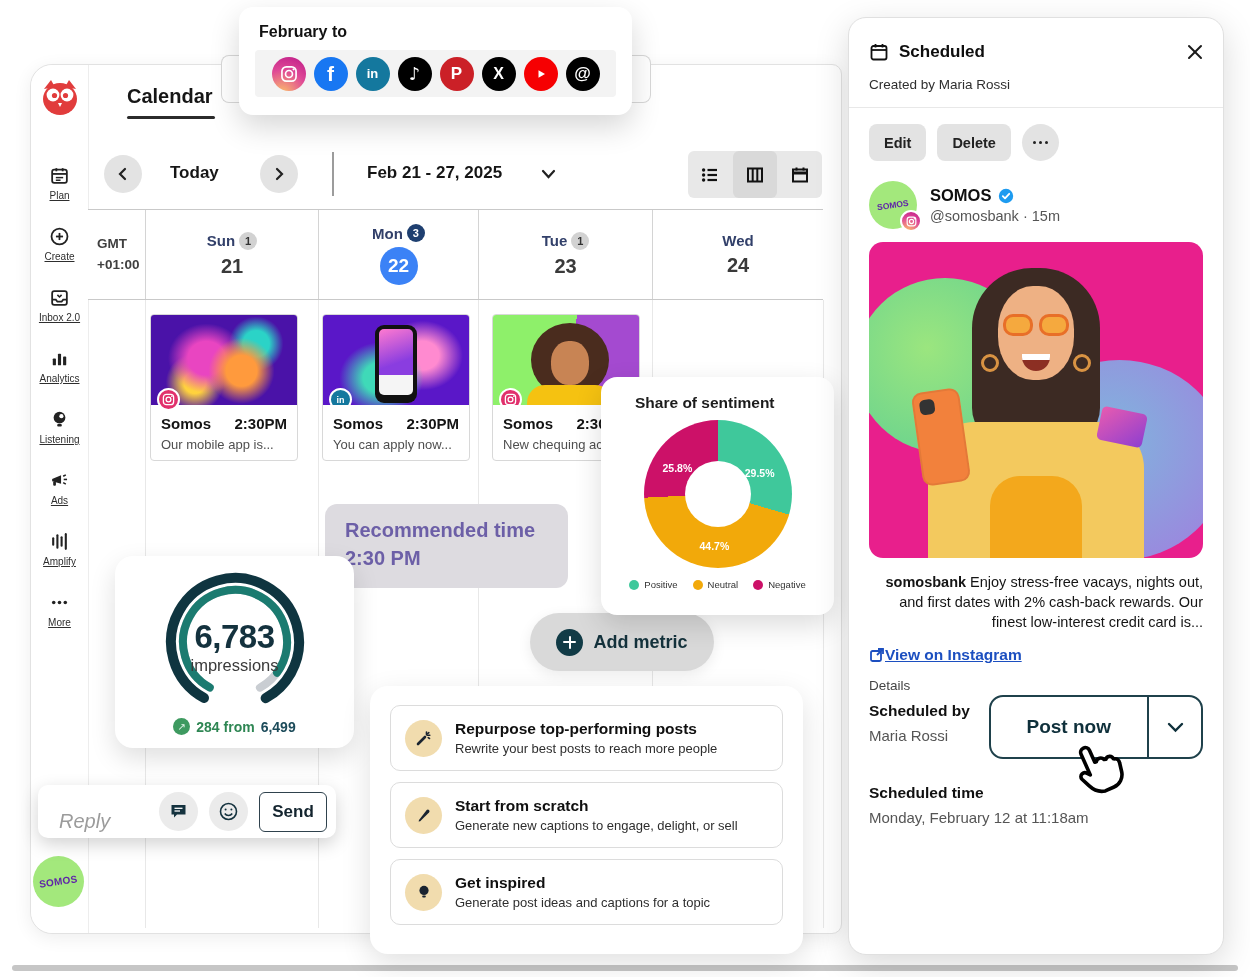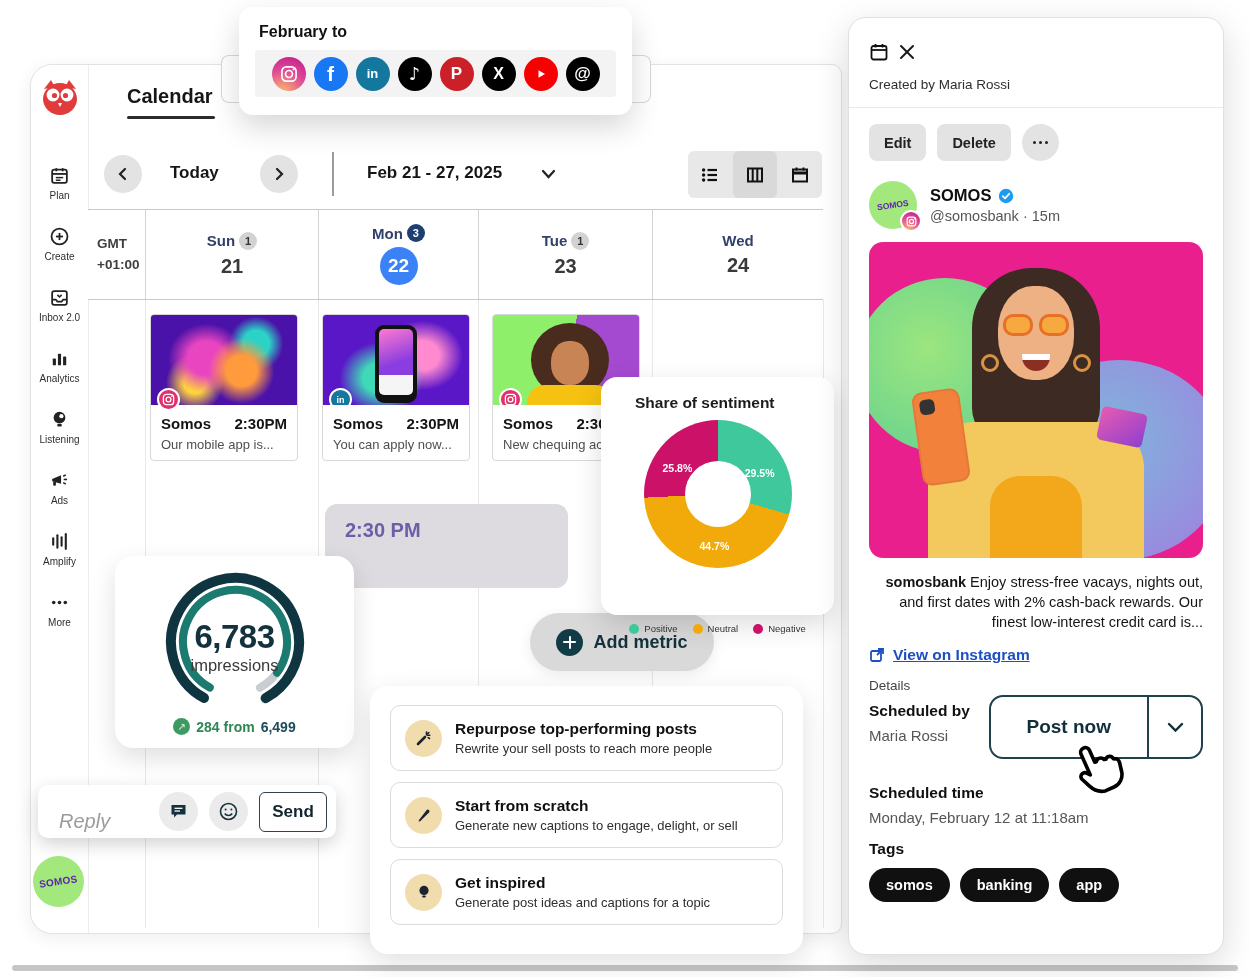--- a/index.html
+++ b/index.html
@@ -11,21 +11,21 @@
   .window { position:absolute; left:30px; top:64px; width:812px; height:870px;
     background:#fff; border:1px solid #e2e2e2; border-radius:22px 10px 10px 22px;
     box-shadow:0 4px 18px rgba(0,0,0,.07); }
 
   
   .sidebar { position:absolute; left:0; top:0; bottom:0; width:58px; border-right:1px solid #ededed; border-radius:22px 0 0 22px; background:#fff; }
   .logo { position:absolute; left:7px; top:12px; width:44px; height:42px; }
   .nav { position:absolute; top:94px; left:0; right:0; }
   .nav-item { height:61px; display:flex; flex-direction:column; align-items:center; justify-content:flex-start; gap:4px; padding-top:6px; cursor:pointer; }
   .nav-item svg { width:21px; height:21px; }
-  .nav-label { font-size:10px; color:#2e2e2e; }
+  .nav-label { font-size:10px; color:#2e2e2e;text-decoration:underline; }
 
   
   .cal-tab { position:absolute; left:127px; top:85px; font-size:20px; font-weight:800; color:#161616; }
   .cal-underline { position:absolute; left:127px; top:116px; width:88px; height:3px; background:#2b2b2b; border-radius:2px; }
 
   .circle-btn { position:absolute; width:38px; height:38px; border-radius:50%; background:#e3e3e3; display:flex; align-items:center; justify-content:center; cursor:pointer; }
   .today { position:absolute; left:170px; top:163px; font-size:17px; font-weight:800; color:#161616; }
   .v-div { position:absolute; left:332px; top:152px; width:2px; height:44px; background:#9c9c9c; }
   .date-range { position:absolute; left:367px; top:163px; font-size:17px; font-weight:800; color:#161616; }
   .date-chevron { position:absolute; left:541px; top:169px; }
@@ -74,21 +74,21 @@
   .sentiment { position:absolute; left:601px; top:377px; width:233px; height:238px; background:#fff; border-radius:16px;
     box-shadow:0 10px 28px rgba(0,0,0,.14); z-index:30; }
   .sent-title { padding:17px 0 0 34px; font-size:15.5px; font-weight:800; color:#1c1c1c; }
   .donut { position:relative; width:148px; height:148px; border-radius:50%; margin:8px auto 0; }
   .donut::after { content:""; position:absolute; left:50%; top:50%; width:66px; height:66px; margin:-33px 0 0 -33px; border-radius:50%; background:#fff; }
   .slice-label { position:absolute; color:#fff; font-size:10.5px; font-weight:800; z-index:2; }
   .sl-pos { right:17px; top:47px; }
   .sl-neu { left:56px; bottom:16px; }
   .sl-neg { left:19px; top:42px; }
   .legend { display:flex; justify-content:center; gap:15px; margin-top:11px; }
-  .leg-item { display:flex; align-items:center; gap:5px; font-size:9.5px; color:#333;margin-top:44px; }
+  .leg-item { display:flex; align-items:center; gap:5px; font-size:9.5px; color:#333; }
   .leg-dot { width:10px; height:10px; border-radius:50%; }
 
   
   .recommended { position:absolute; left:325px; top:504px; width:243px; height:84px; background:#dddbe0; border-radius:12px;
     padding:12px 20px; color:#6c5fa7; font-size:20px; font-weight:800; line-height:1.42; z-index:20; }
 
   
   .impressions { position:absolute; left:115px; top:556px; width:239px; height:192px; background:#fff; border-radius:18px;
     box-shadow:0 10px 26px rgba(0,0,0,.13); z-index:24; }
   .gauge-wrap { position:relative; width:100%; height:100%; }
@@ -167,21 +167,21 @@
   .hero-mouth::before { content:""; display:block; width:100%; height:6px; background:#fff; }
   .hero-jacket { position:absolute; left:50%; bottom:0; transform:translateX(-50%); width:216px; height:136px; border-radius:46px 46px 0 0; background:#f3c95e; }
   .hero-shirt { position:absolute; left:50%; bottom:0; transform:translateX(-50%); width:92px; height:82px; border-radius:30px 30px 0 0; background:#f3a81c; }
   .hero-phone { position:absolute; left:48px; top:148px; width:48px; height:94px; border-radius:10px; background:#f2813c; transform:rotate(-8deg); box-shadow:inset 0 0 0 2px rgba(0,0,0,.06); }
   .hero-phone::before { content:""; position:absolute; left:7px; top:8px; width:15px; height:15px; border-radius:5px; background:#333; }
   .hero-card { position:absolute; right:58px; top:168px; width:46px; height:34px; border-radius:5px; transform:rotate(12deg);
     background:linear-gradient(135deg,#e85bb0,#8e3fd0); }
 
   .caption { margin-top:14px; font-size:14.5px; line-height:1.38; color:#151515;text-align:right; }
   .caption b { font-weight:800; }
-  .ig-link { margin-top:14px; display:flex; align-items:center; gap:8px; color:#1c4fc0; font-size:15.5px; font-weight:800; cursor:pointer; }
+  .ig-link { margin-top:14px; display:flex; align-items:center; color:#1c4fc0; font-size:15.5px; font-weight:800; cursor:pointer; }
   .ig-link span { text-decoration:underline; }
   .details-lbl { margin-top:14px; font-size:13.5px; color:#444; }
   .sched-row { position:relative; margin-top:9px; height:70px; }
   .strong-lbl { font-size:15.5px; font-weight:800; color:#101010; }
   .gray-val { margin-top:7px; font-size:15px; color:#555; }
   .post-now { position:absolute; right:0; top:-7px; width:214px; height:64px; border:2.5px solid #1f414b; border-radius:14px; background:#fff; display:flex; cursor:pointer; }
   .pn-main { flex:1; display:flex; align-items:center; justify-content:center; font-size:19px; font-weight:800; color:#0f303b; }
   .pn-sep { width:2.5px; background:#1f414b; }
   .pn-chev { width:52px; display:flex; align-items:center; justify-content:center; }
   .hand-cursor { position:absolute; right:72px; top:32px; z-index:5; transform:rotate(-24deg); }
@@ -488,20 +488,21 @@
           <span>Neutral</span>
         </div>
       <div class="leg-item">
           <span class="leg-dot" style="background:#cc1168"></span>
           <span>Negative</span>
         </div>
     </div>
   </div>
 
   <div class="recommended">
+    <div>Recommended time</div>
     <div>2:30 PM</div>
   </div>
 
   <div class="impressions">
     <div class="gauge-wrap">
       <svg class="gauge-svg" width="170" height="150" viewBox="0 0 170 150">
         <circle cx="85" cy="78" r="64" fill="none" stroke="#0f3540" stroke-width="10" pathLength="100" stroke-dasharray="84 16" stroke-linecap="round" transform="rotate(119 85 78)"></circle>
         <circle cx="85" cy="78" r="52" fill="none" stroke="#c9cdd2" stroke-width="8" pathLength="100" stroke-dasharray="84 16" stroke-linecap="round" transform="rotate(119 85 78)"></circle>
         <circle cx="85" cy="78" r="52" fill="none" stroke="#1b7b70" stroke-width="8" pathLength="100" stroke-dasharray="77 23" stroke-linecap="round" transform="rotate(119 85 78)"></circle>
       </svg>
@@ -528,21 +529,21 @@
             <g stroke="#1a2430" stroke-width="1.6" stroke-linecap="round">
               <line x1="12.5" y1="3" x2="12.5" y2="5.6"></line>
               <line x1="15.8" y1="6.3" x2="13.2" y2="6.3"></line>
               <line x1="14.8" y1="3.6" x2="13.6" y2="4.8"></line>
               <line x1="15.5" y1="9.5" x2="14.2" y2="8.6"></line>
             </g>
           </svg>
       </span>
       <div>
         <div class="sug-title">Repurpose top-performing posts</div>
-        <div class="sug-sub">Rewrite your sell posts to reach more people</div>
+        <div class="sug-sub">Rewrite your best posts to reach more people</div>
       </div>
     </div>
     <div class="sug-card">
       <span class="sug-ico">
         <svg width="18" height="18" viewBox="0 0 18 18">
             <path d="M4 14 L3.6 15.6 L5.2 15.2 L14 6.4 a1.6 1.6 0 0 0 -2.3 -2.3 Z" fill="#1a2430"></path>
           </svg>
       </span>
       <div>
         <div class="sug-title">Start from scratch</div>
@@ -590,20 +591,21 @@
   <div class="panel">
     <div class="panel-head">
       <span>
         <svg width="20" height="20" viewBox="0 0 20 20" fill="none" stroke="#111" stroke-width="1.8">
             <rect x="2.5" y="4" width="15" height="13.5" rx="2"></rect>
             <line x1="2.5" y1="8" x2="17.5" y2="8"></line>
             <line x1="6.5" y1="2" x2="6.5" y2="5.5"></line>
             <line x1="13.5" y1="2" x2="13.5" y2="5.5"></line>
           </svg>
       </span>
+      <span class="panel-title">Scheduled</span>
       <span>
         <svg width="16" height="16" viewBox="0 0 16 16" stroke="#1a1a1a" stroke-width="2" stroke-linecap="round">
             <line x1="2" y1="2" x2="14" y2="14"></line>
             <line x1="14" y1="2" x2="2" y2="14"></line>
           </svg>
       </span>
     </div>
     <div class="panel-created">Created by Maria Rossi</div>
     <div class="panel-div"></div>
 
@@ -692,28 +694,20 @@
             <path d="M9.8 22c-2.4-.5-4-2.2-4.9-4.3l-1.5-3.5c-.3-.8.1-1.6.9-1.9.6-.2 1.3 0 1.7.5l1 1.2V5.2c0-1 .8-1.8 1.8-1.8s1.8.8 1.8 1.8v5l.6.1c.3-.6 1-.9 1.7-.8.7.1 1.2.6 1.4 1.2l.7.2c.4-.5 1-.7 1.6-.5.7.2 1.1.8 1.1 1.5l.4.2c.9.3 1.4 1.2 1.2 2.1l-.7 3.6c-.5 2.4-2.6 4.2-5.1 4.2H9.8z" fill="#fff" stroke="#000" stroke-width="1.4" stroke-linejoin="round"></path>
           </svg>
       </div>
     </div>
 
     <div class="time-block">
       <div class="strong-lbl">Scheduled time</div>
       <div class="gray-val">Monday, February 12 at 11:18am</div>
     </div>
 
-    <div class="tags-block">
-      <div class="strong-lbl">Tags</div>
-      <div class="tags-row">
-        <span class="tag-pill">somos</span>
-        <span class="tag-pill">banking</span>
-        <span class="tag-pill">app</span>
-      </div>
-    </div>
   </div>
 
   <div class="stack-card stack-l"></div>
   <div class="stack-card stack-r"></div>
   <div class="publish">
     <div class="pub-title">February to</div>
     <div class="pub-strip">
       <span class="net-circle" style="background:radial-gradient(circle at 30% 110%, #fdc468, #df4996 55%, #bc1888)">
         <svg width="18" height="18" viewBox="0 0 14 14" fill="none" stroke="#fff" stroke-width="1.3">
             <rect x="1.5" y="1.5" width="11" height="11" rx="3.4"></rect>

